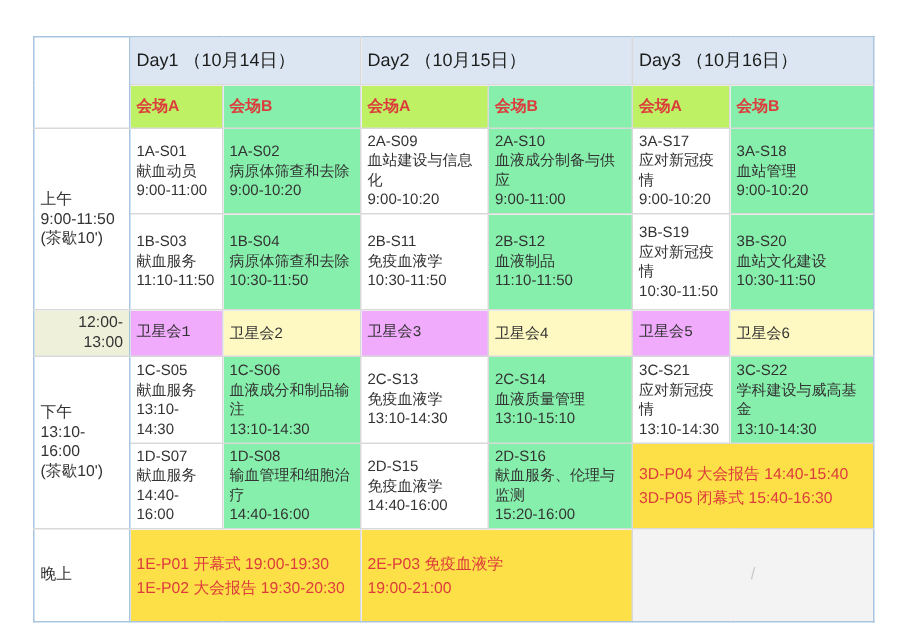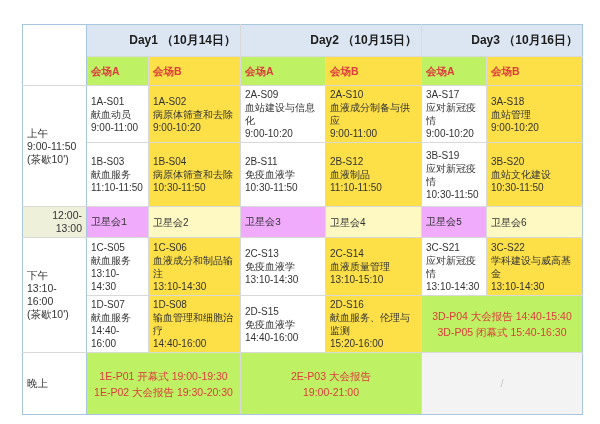--- a/index.html
+++ b/index.html
@@ -10,30 +10,30 @@
      vertical-align:middle;padding:2px 4px;overflow:hidden;}
   
   .bl-blue{border-left-color:#a9c6e0;}
   .br-blue{border-right-color:#a9c6e0;}
   .bt-blue{border-top-color:#a9c6e0;}
   .bb-blue{border-bottom-color:#a9c6e0;}
   
   tr.h-day{height:32px;} tr.h-venue{height:29px;} tr.h-r1{height:48px;} tr.h-r2{height:64px;}
   tr.h-sat{height:25px;} tr.h-r3{height:58px;} tr.h-r4{height:55px;} tr.h-eve{height:62px;}
   
-  td.day-cell{background:#dbe6f2;text-align:right;font-weight:bold;font-size:12px;color:#1c1c1c;}
+  td.day-cell{background:#dbe6f2;text-align:left;font-weight:normal;font-size:12px;color:#1c1c1c;}
   td.corner{background:#ffffff;}
   td.venue{font-weight:bold;color:#dd3c3c;font-size:10.5px;text-align:left;background:#bef264;}
-  td.bcol{background:#fde047;}
+  td.bcol{background:#86efac;}
   td.tlabel{background:#ffffff;text-align:left;font-size:10.5px;color:#333;}
   td.sat-label{background:#eef0da;text-align:right;font-size:10.5px;}
   td.sat-a{background:#f0abfc;font-family:Liberation Mono, monospace;}
   td.sat-b{background:#fef9c3;}
   td.session{text-align:left;}
-  td.red-merge{color:#dd3c3c;text-align:center;font-size:10.5px;line-height:16px;background:#bef264;}
+  td.red-merge{color:#dd3c3c;font-size:10.5px;line-height:16px;background:#fde047;}
   td.empty-eve{background:#f3f3f3;text-align:center;color:#c9c9c9;font-size:11px;}
   .ln{display:block;}
 </style>
 </head>
 <body>
 
 <div class="page">
 <table class="sched">
   <colgroup>
     <col style="width:64px">
@@ -208,20 +208,20 @@
     </td>
   </tr>
 
   <tr class="h-eve">
     <td class="tlabel bl-blue br-blue bb-blue">晚上</td>
     <td class="red-merge bb-blue" colspan="2">
       <span class="ln">1E-P01 开幕式 19:00-19:30</span>
       <span class="ln">1E-P02 大会报告 19:30-20:30</span>
     </td>
     <td class="red-merge bl-blue bb-blue" colspan="2">
-      <span class="ln">2E-P03 大会报告</span>
+      <span class="ln">2E-P03 免疫血液学</span>
       <span class="ln">19:00-21:00</span>
     </td>
     <td class="empty-eve bl-blue br-blue bb-blue" colspan="2">/</td>
   </tr>
 </tbody>
     </table>
 </div>
 
 </body></html>

